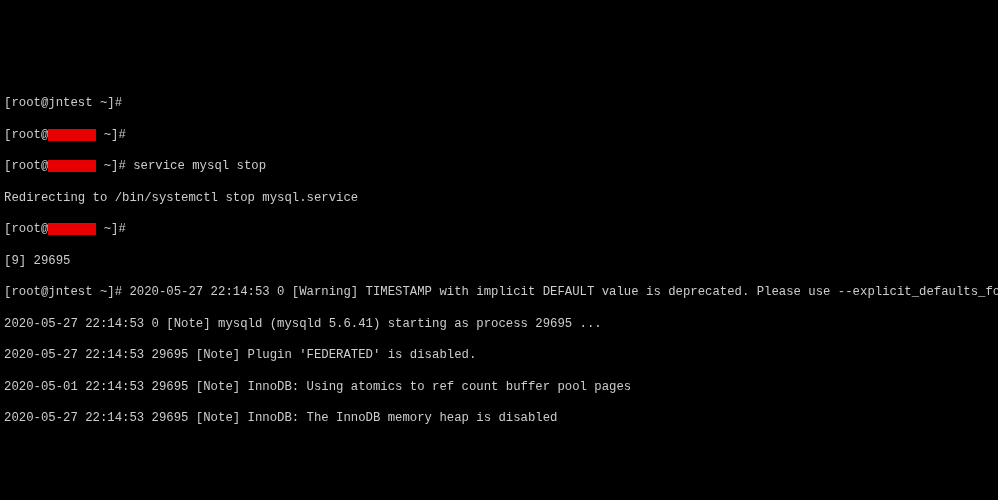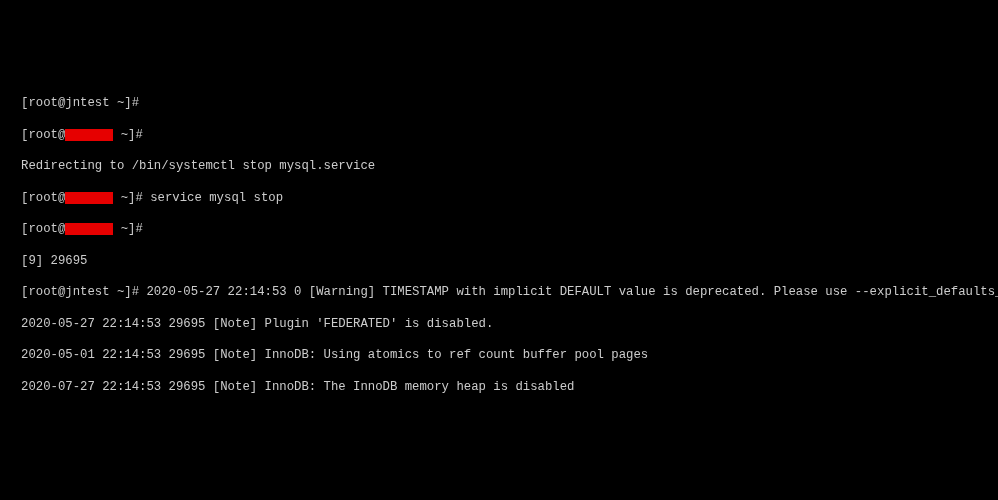--- a/index.html
+++ b/index.html
@@ -18,39 +18,40 @@
   .term {
     padding: 2px 4px;
   }
   .red {
     background: #e60000;
     color: #e60000;
     display: inline-block;
     height: 12px;
     vertical-align: middle;
   }
-  .line { display: block; margin-left: 17px; }
+  .line { display: block; }
   .seg { display: inline; }
 </style>
 </head>
 <body>
 
 
 
 <div class="term">
 <span class="line"><span class="seg">[root@jntest ~]#</span></span>
 <span class="line"><span class="seg">[</span><span class="seg">root@</span><span class="red" style="width:48px"></span><span class="seg"> ~]#</span><span class="seg"> </span></span>
+<span class="line"><span class="seg">[</span><span class="seg">root@</span><span class="red" style="width:48px"></span><span class="seg"> ~]#</span><span class="seg"> service mysql stop</span></span>
 <span class="line">Redirecting to /bin/systemctl stop mysql.service</span>
-<span class="line"><span class="seg">[</span><span class="seg">root@</span><span class="red" style="width:48px"></span><span class="seg"> ~]#</span><span class="seg"> service mysql stop</span></span>
 <span class="line"><span class="seg">[</span><span class="seg">root@</span><span class="red" style="width:48px"></span><span class="seg"> ~]#</span><span class="seg"> </span></span>
 <span class="line">[9] 29695</span>
 <span class="line">[root@jntest ~]# 2020-05-27 22:14:53 0 [Warning] TIMESTAMP with implicit DEFAULT value is deprecated. Please use --explicit_defaults_for_timestamp serv</span>
+<span class="line">2020-05-27 22:14:53 0 [Note] mysqld (mysqld 5.6.41) starting as process 29695 ...</span>
 <span class="line">2020-05-27 22:14:53 29695 [Note] Plugin 'FEDERATED' is disabled.</span>
 <span class="line">2020-05-01 22:14:53 29695 [Note] InnoDB: Using atomics to ref count buffer pool pages</span>
-<span class="line">2020-07-27 22:14:53 29695 [Note] InnoDB: The InnoDB memory heap is disabled</span>
+<span class="line">2020-05-27 22:14:53 29695 [Note] InnoDB: The InnoDB memory heap is disabled</span>
 
 
 
 
 
 
 
 
 
 

